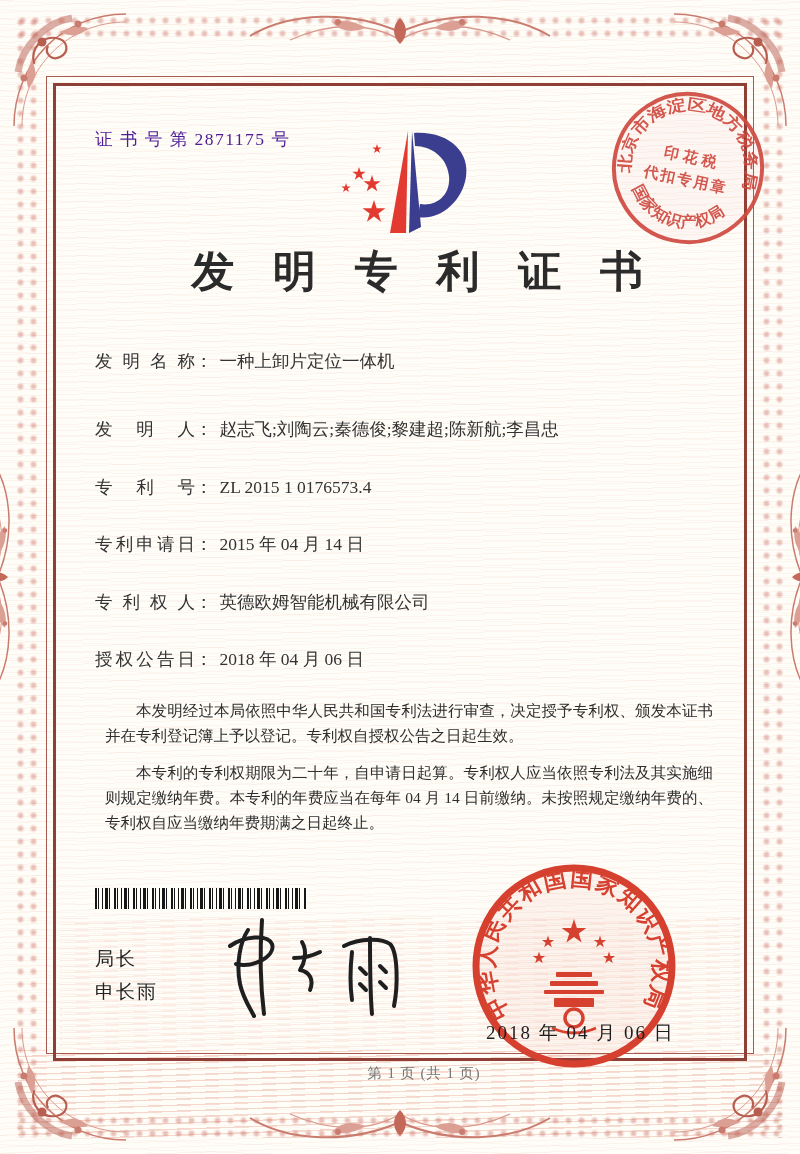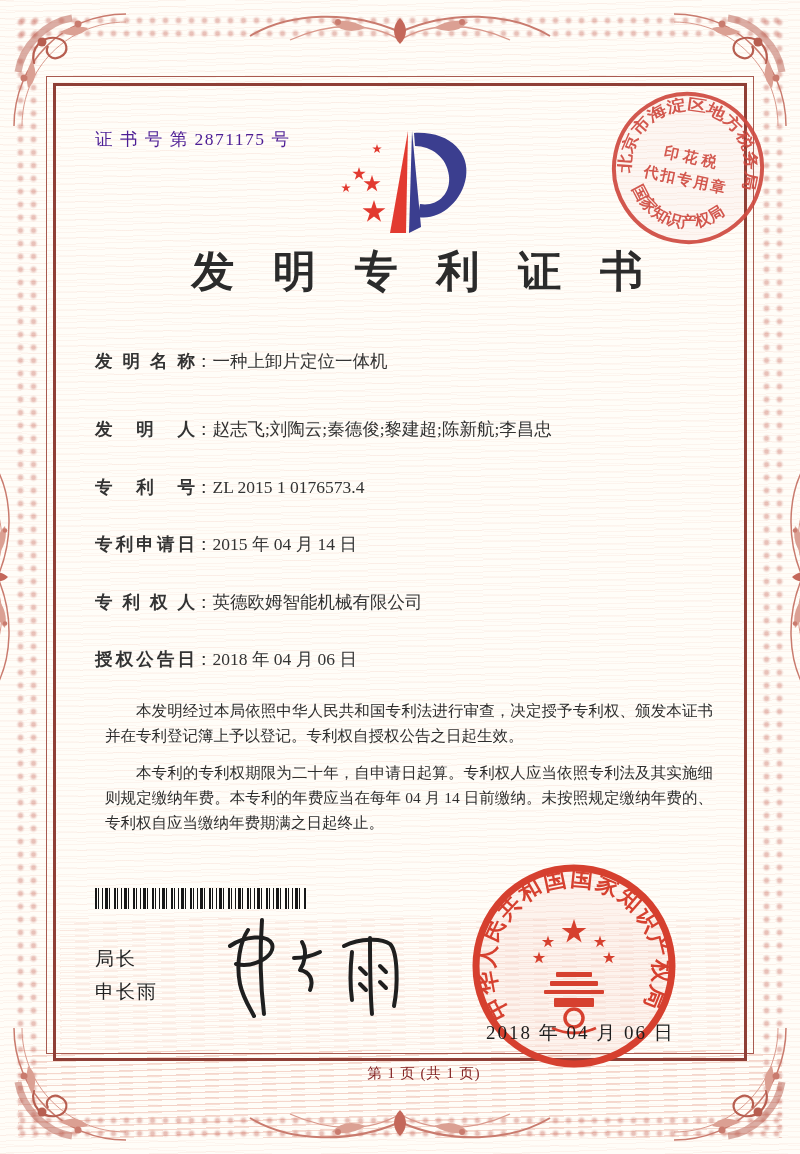--- a/index.html
+++ b/index.html
@@ -35,22 +35,22 @@
   .lace-top    { left:16px; right:16px; top:14px;    height:26px; }
   .lace-bottom { left:16px; right:16px; bottom:14px; height:26px; }
   .lace-left   { top:16px; bottom:16px; left:14px;   width:26px; }
   .lace-right  { top:16px; bottom:16px; right:14px;  width:26px; }
 
   .cert-no { left:95px; top:127px; font-size:17.5px; letter-spacing:1.5px; color:#4c1d95; }
   .title   { left:0; right:0; top:243px; text-align:center; font-size:43px; font-weight:bold;
              color:#2b2b2b; letter-spacing:14px; text-indent:14px;padding-left:34px; }
 
   .frow   { left:95px; font-size:17.5px; color:#333; white-space:nowrap; }
-  .flabel { display:inline-block; width:100px; text-align:justify; text-align-last:justify;font-weight:bold; }
-  .fvalue { }
+  .flabel { display:inline-block; width:100px; text-align:justify; text-align-last:justify; }
+  .fvalue { margin-left:7px; }
 
   .paras  { left:93px; top:686px; width:632px; font-size:15.5px; line-height:25px;
             color:#2e2e2e; text-align:justify; }
   .paras p { margin:12px; text-indent:2em; }
 
   .barcode { left:95px; top:888px; width:212px; height:21px;
     background:repeating-linear-gradient(90deg,
       #161616 0 2px, #fffdf8 2px 3px, #161616 3px 4px, #fffdf8 4px 7px,
       #161616 7px 8px, #fffdf8 8px 10px, #161616 10px 13px, #fffdf8 13px 14px,
       #161616 14px 15px, #fffdf8 15px 19px);
@@ -59,21 +59,21 @@
   .sig-label { font-family:"Liberation Sans","DejaVu Sans",sans-serif; font-size:19px;
                color:#222; letter-spacing:2px; }
   .lbl-juzhang { left:95px; top:946px; }
   .lbl-name    { left:95px; top:979px;text-align:right; }
 
   .seal-main  { left:468px; top:860px; }
   .seal-date  { left:486px; top:1020px; font-size:19px; color:#1d1d1d; letter-spacing:2px; }
   .seal-stamp { left:604px; top:84px; transform:rotate(12deg); }
 
   .footer { left:0; right:0; top:1064px; text-align:center; font-size:14.5px;
-            color:#7f1d1d; letter-spacing:1px;padding-left:48px; }
+            color:#737373; letter-spacing:1px;padding-left:48px; }
 </style>
 </head>
 <body>
 
 <div class="abs waves"></div>
 <div class="abs sig-band"></div>
 <div class="abs bottom-band"></div>
 
 <div class="abs lace lace-top"></div>
 <div class="abs lace lace-bottom"></div>

